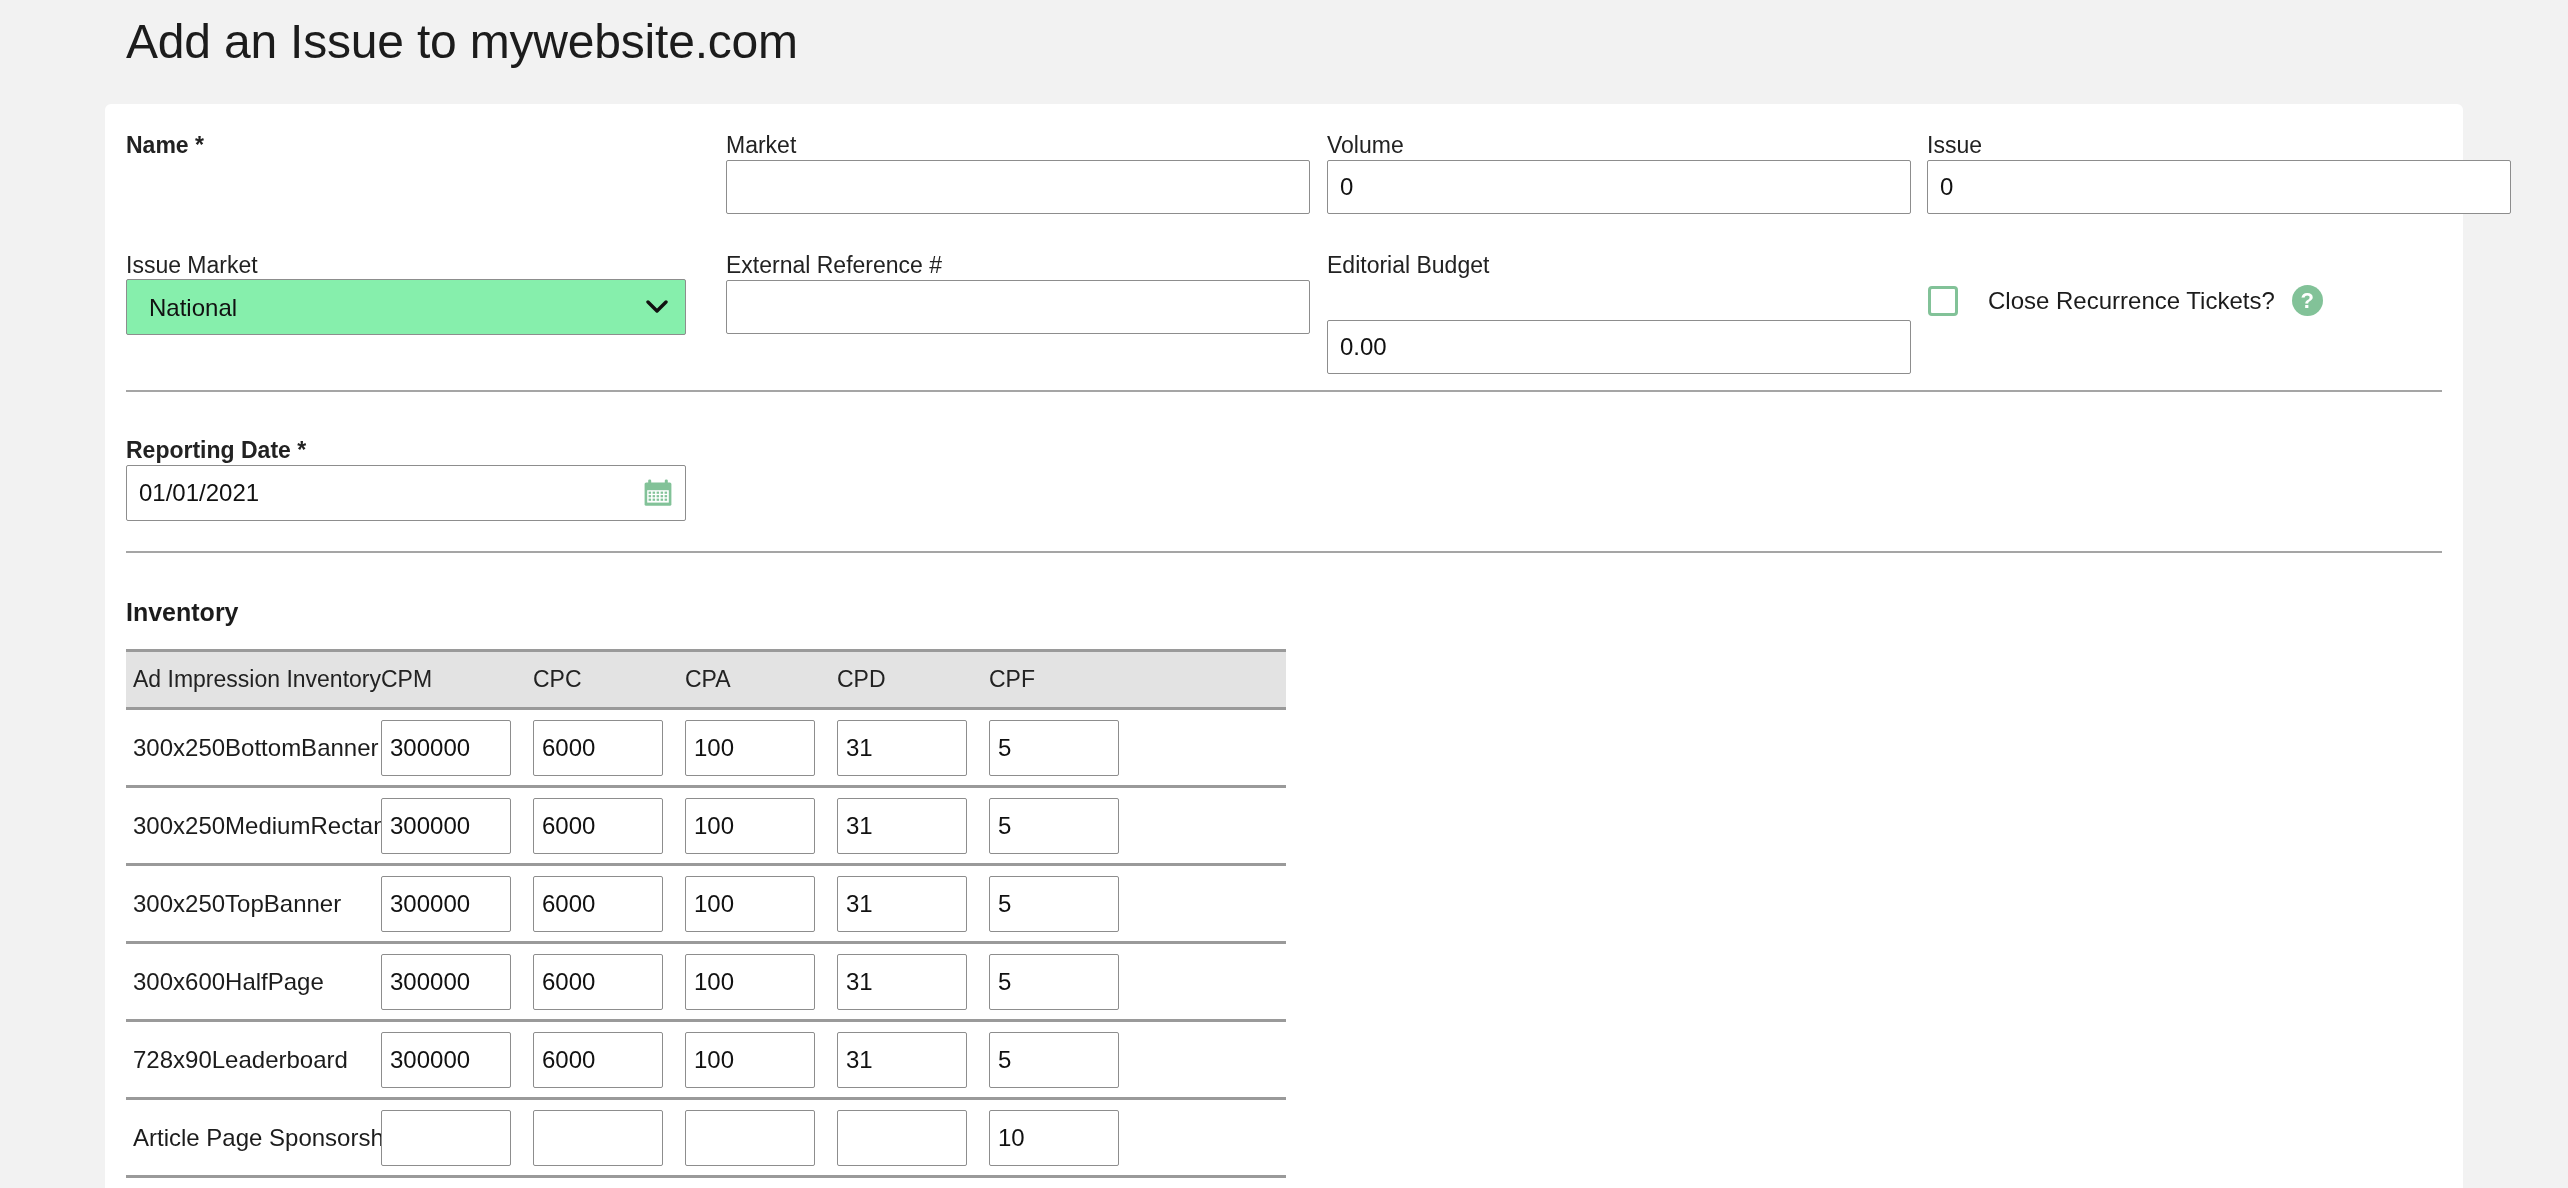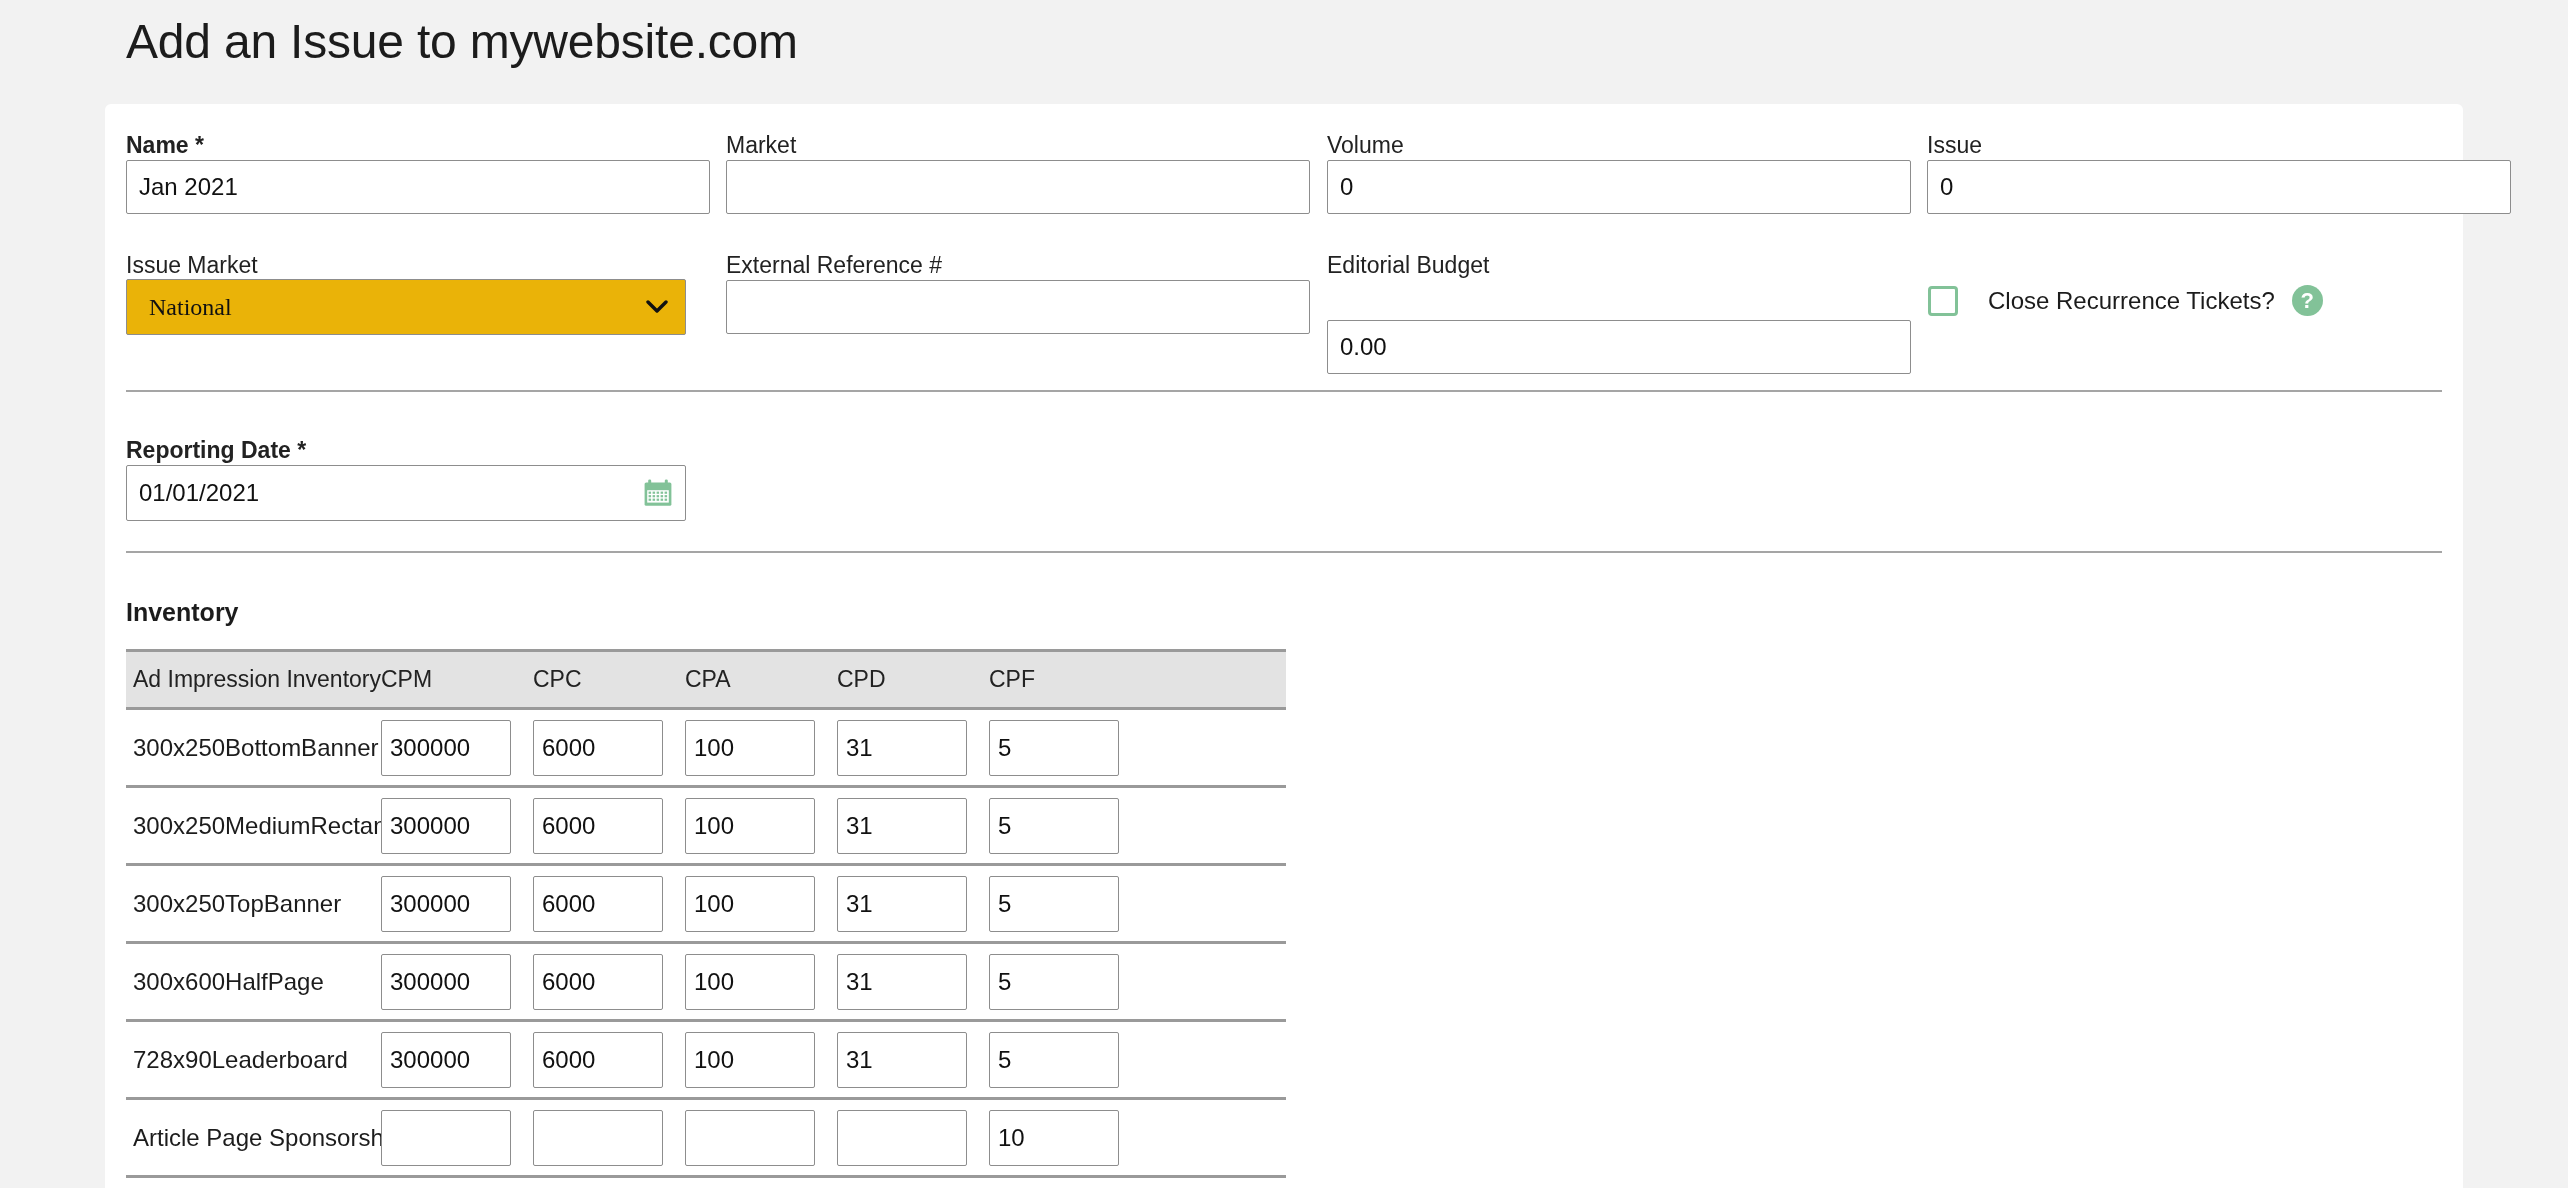--- a/index.html
+++ b/index.html
@@ -50,24 +50,24 @@
     font-size: 24px;
     color: #111111;
     padding: 0 12px;
     outline: none;
   }
   .text-input::placeholder { color: #9a9a9a; }
 
   .select-input {
     position: absolute;
     height: 56px;
-    background: #eab308;
+    background: #86efac;
     border: 1px solid #8d8d8d;
     border-radius: 2px;
-    font-family: Liberation Serif, serif;
+    font-family: Liberation Sans, sans-serif;
     font-size: 24px;
     color: #111111;
     padding: 0 40px 0 22px;
     outline: none;
     appearance: none;
     -webkit-appearance: none;
   }
   .select-wrap { position: absolute; }
   .select-chevron {
     position: absolute;
@@ -189,21 +189,20 @@
   }
 </style>
 </head>
 <body>
 
 <div class="page-title">Add an Issue to mywebsite.com</div>
 
 <div class="card">
 
   <div class="field-label bold" style="left:21px; top:28px;">Name *</div>
-  <input class="text-input" style="left: 21px; top: 56px; width: 584px;" value="Jan 2021">
 
   <div class="field-label" style="left:621px; top:28px;">Market</div>
   <input class="text-input" style="left: 621px; top: 56px; width: 584px;" value="">
 
   <div class="field-label" style="left:1222px; top:28px;">Volume</div>
   <input class="text-input" style="left: 1222px; top: 56px; width: 584px;" value="0">
 
   <div class="field-label" style="left:1822px; top:28px;">Issue</div>
   <input class="text-input" style="left: 1822px; top: 56px; width: 584px;" value="0">
 

